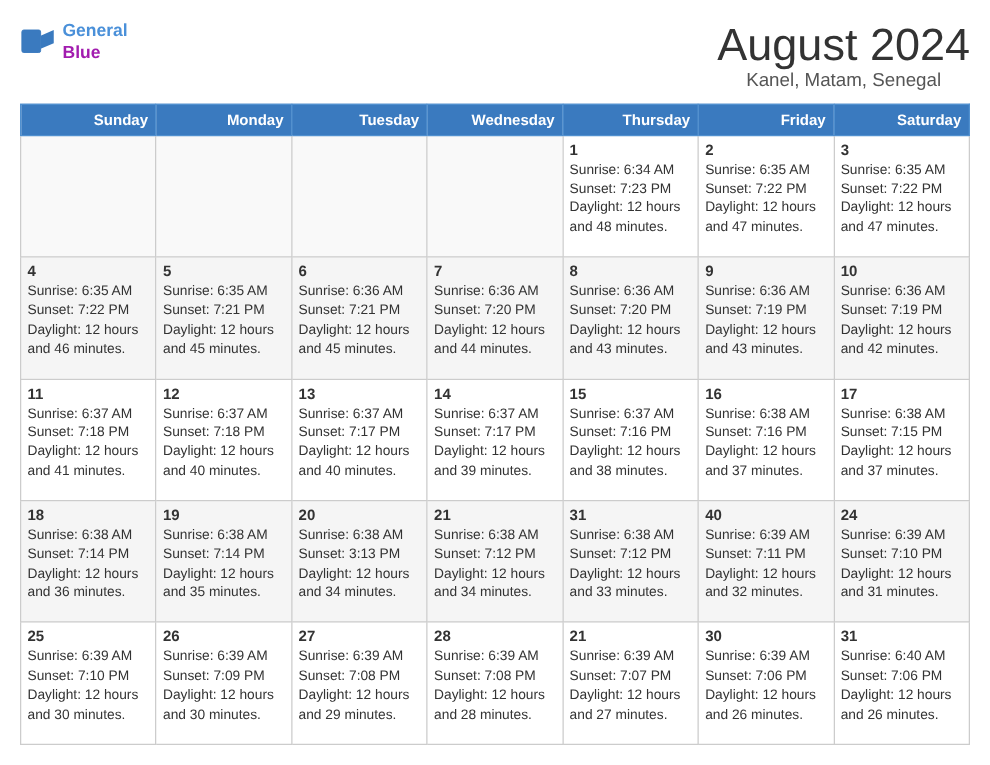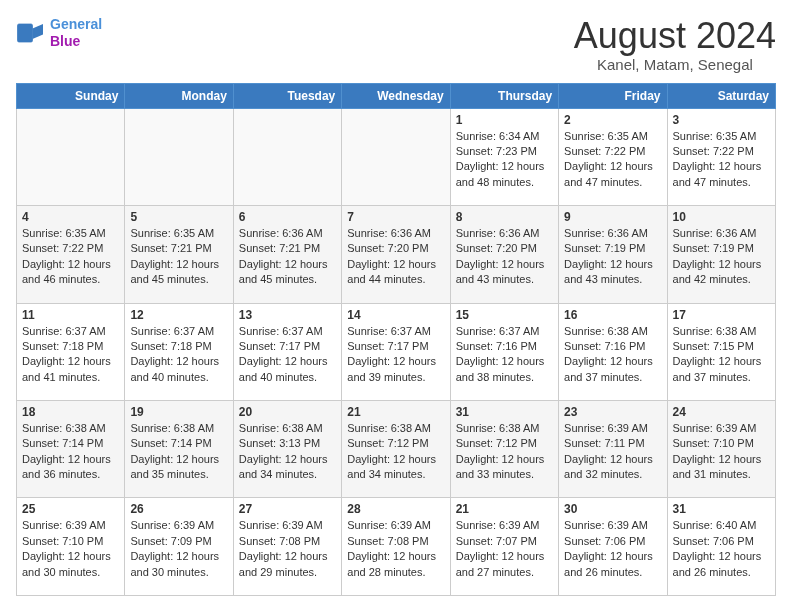--- a/index.html
+++ b/index.html
@@ -300,21 +300,21 @@
 and 34 minutes.</div>
           </td>
           <td>
             <span class="day-num">31</span>
             <div class="day-info">Sunrise: 6:38 AM
 Sunset: 7:12 PM
 Daylight: 12 hours
 and 33 minutes.</div>
           </td>
           <td>
-            <span class="day-num">23</span>
+            <span class="day-num">40</span>
             <div class="day-info">Sunrise: 6:39 AM
 Sunset: 7:11 PM
 Daylight: 12 hours
 and 32 minutes.</div>
           </td>
           <td>
             <span class="day-num">24</span>
             <div class="day-info">Sunrise: 6:39 AM
 Sunset: 7:10 PM
 Daylight: 12 hours

